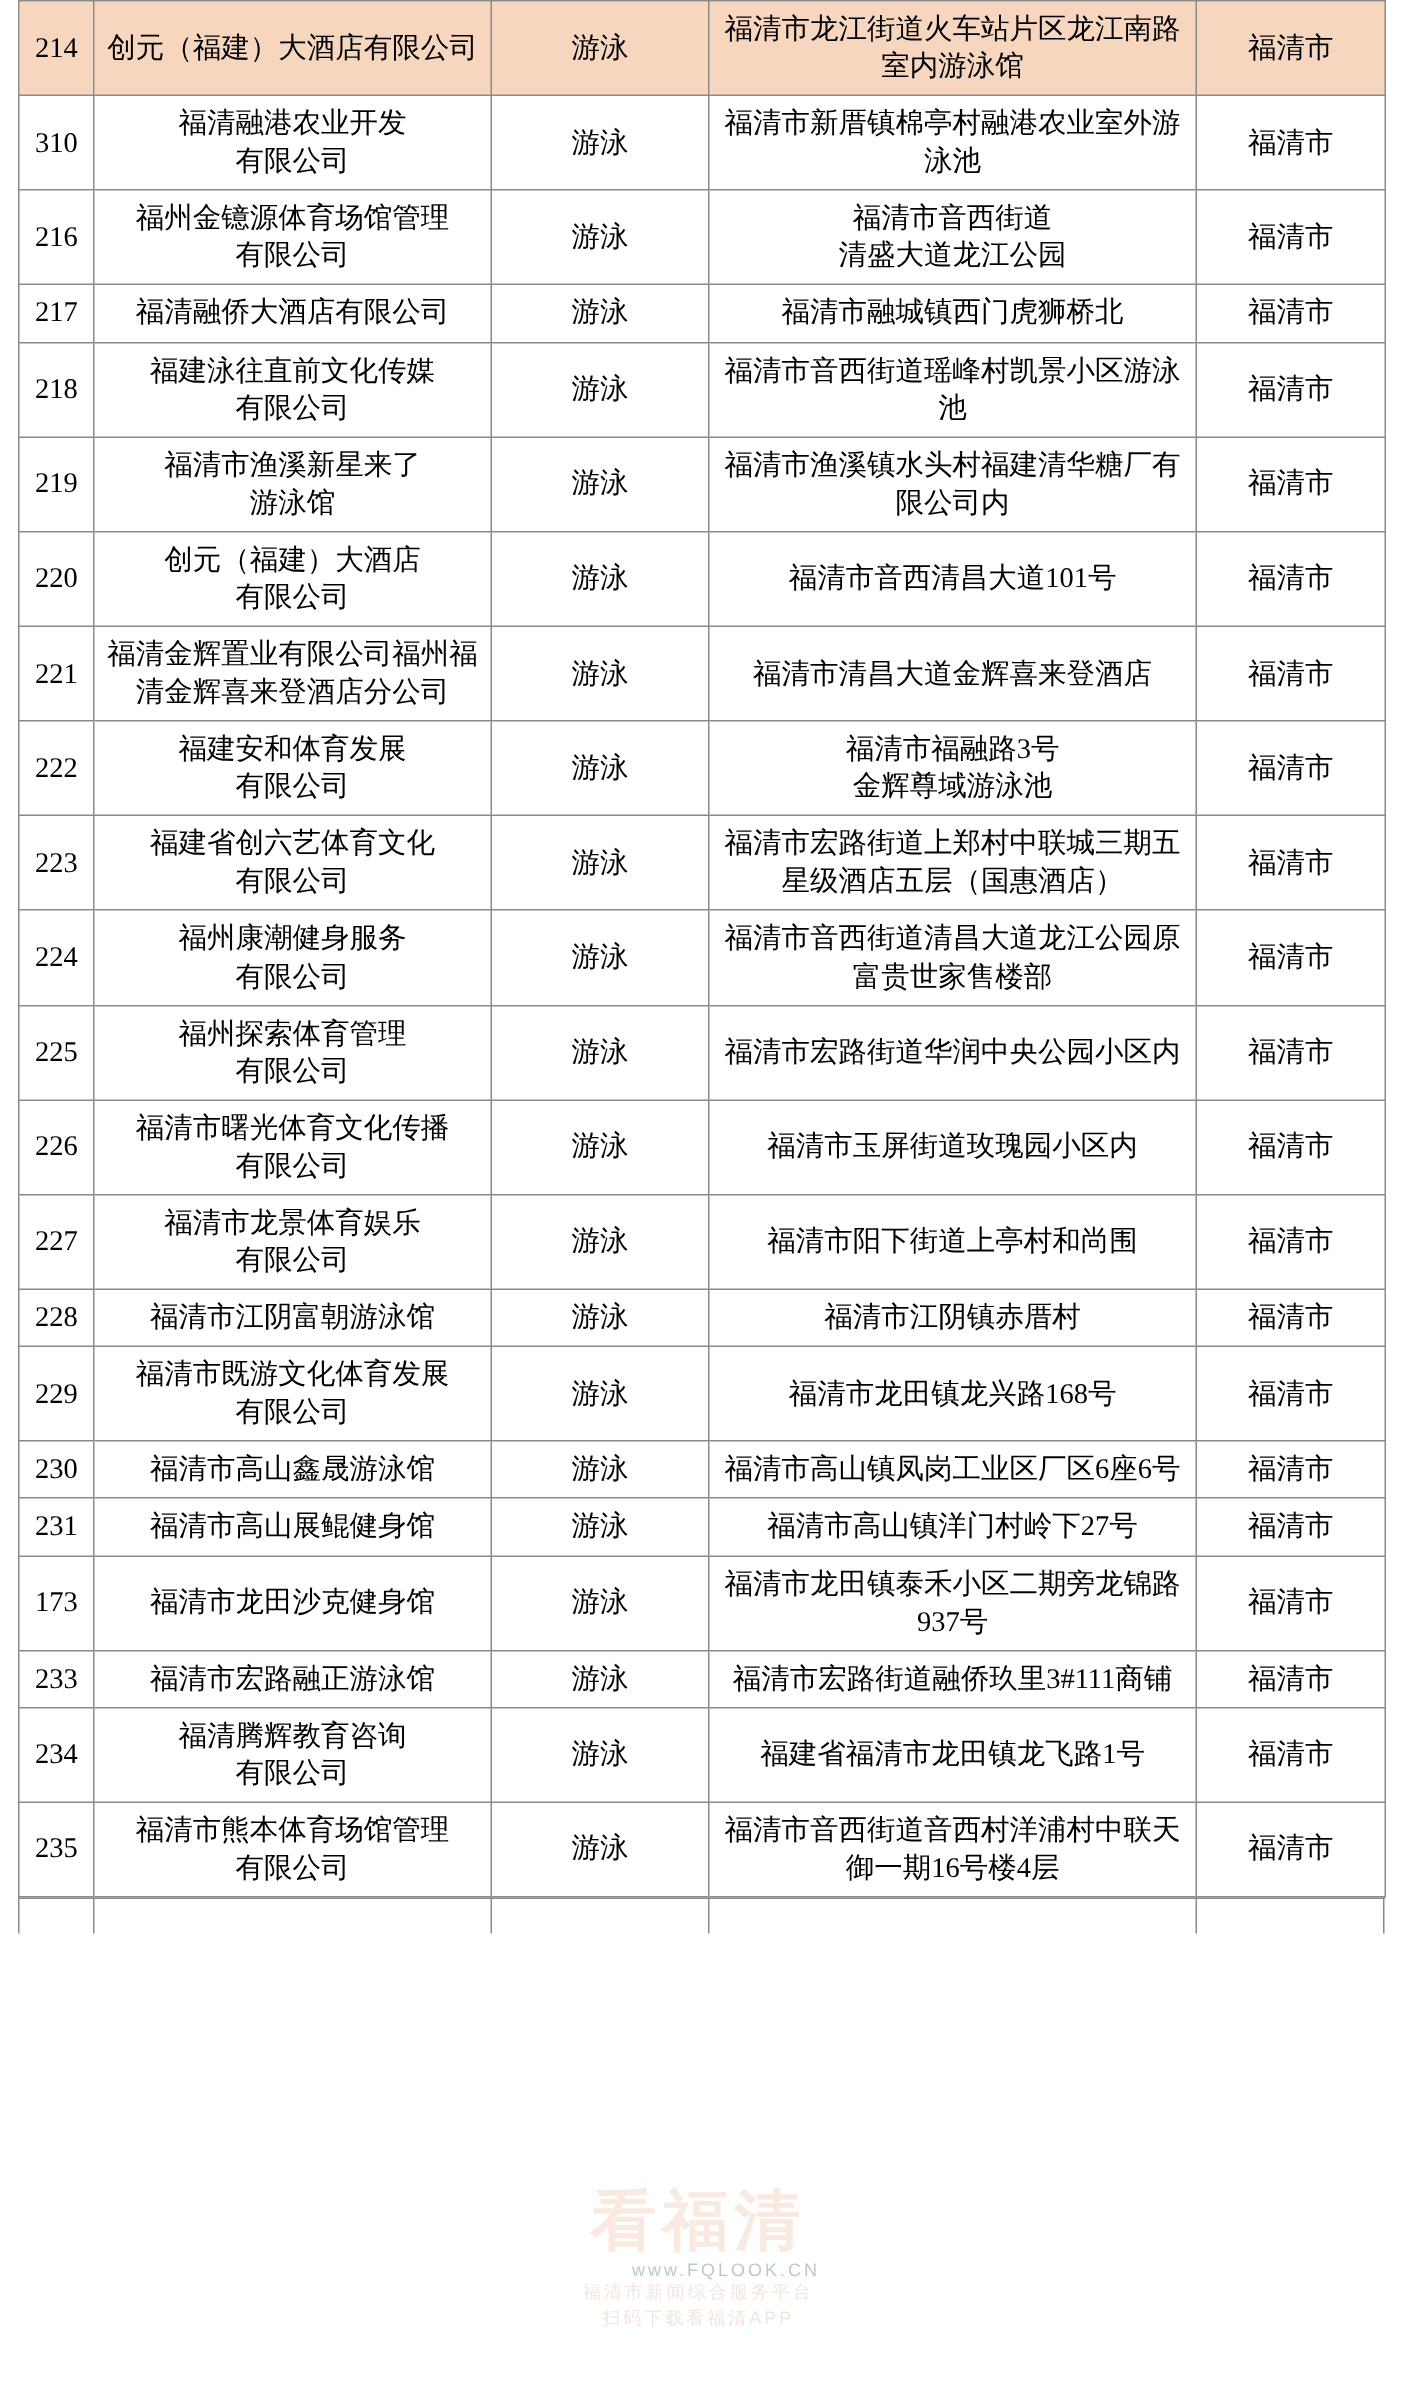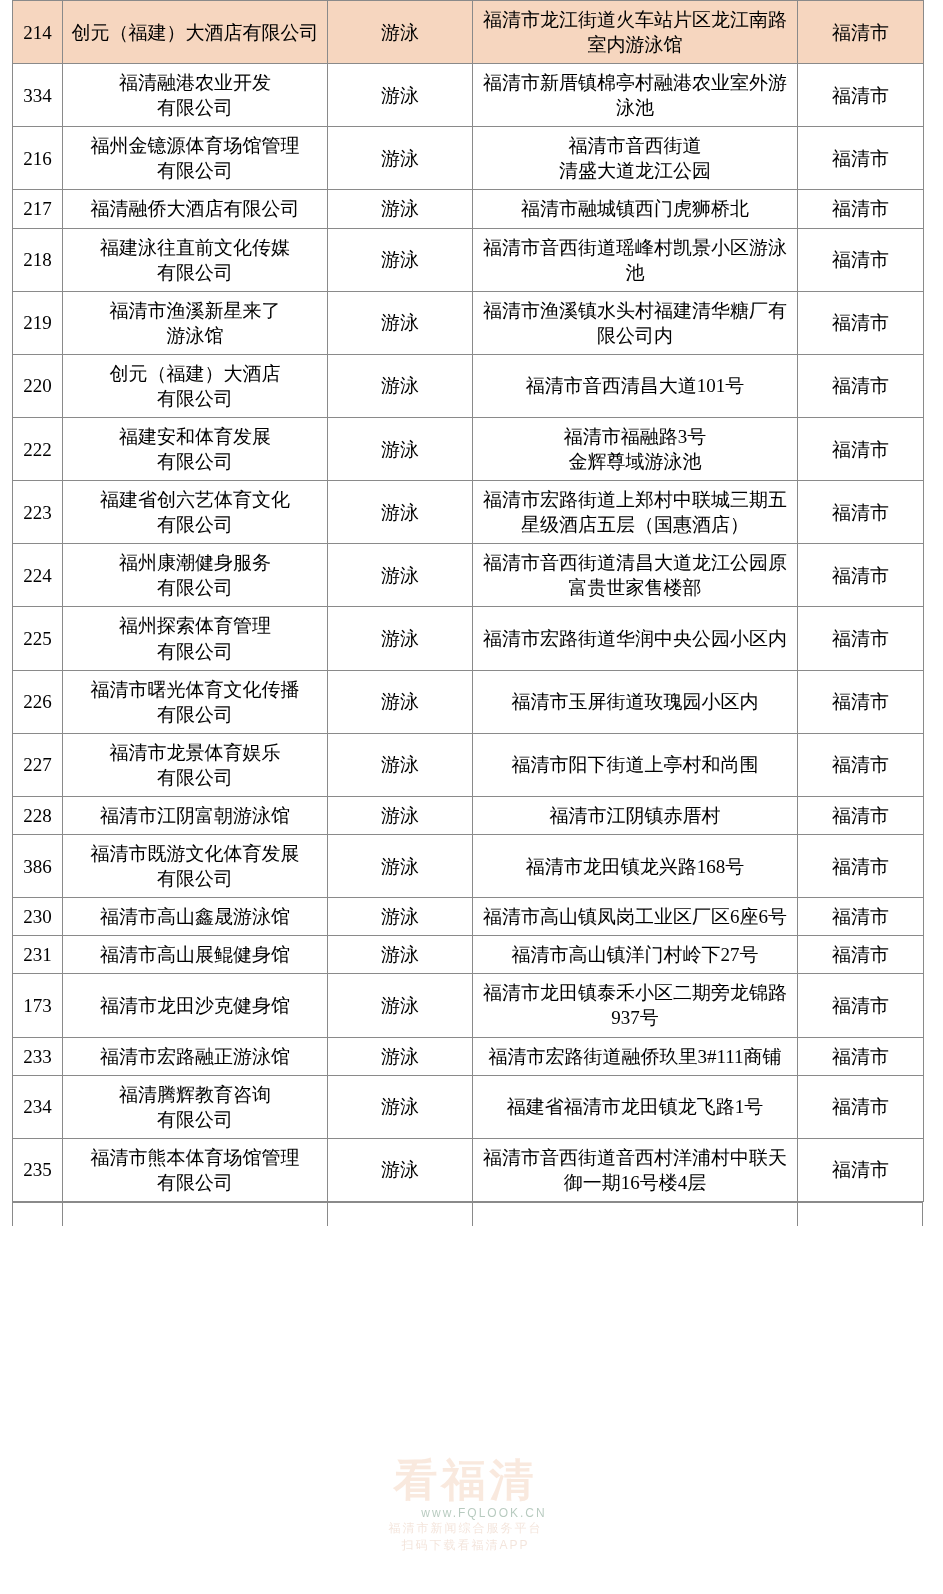--- a/index.html
+++ b/index.html
@@ -113,21 +113,21 @@
     </colgroup>
     <tbody>
         <tr class="highlight toprow">
           <td class="idx">214</td>
           <td class="name">创元（福建）大酒店有限公司</td>
           <td class="type">游泳</td>
           <td class="addr">福清市龙江街道火车站片区龙江南路室内游泳馆</td>
           <td class="region">福清市</td>
         </tr>
         <tr>
-          <td class="idx">334</td>
+          <td class="idx">310</td>
           <td class="name">福清融港农业开发<br>有限公司</td>
           <td class="type">游泳</td>
           <td class="addr">福清市新厝镇棉亭村融港农业室外游泳池</td>
           <td class="region">福清市</td>
         </tr>
         <tr>
           <td class="idx">216</td>
           <td class="name">福州金镱源体育场馆管理<br>有限公司</td>
           <td class="type">游泳</td>
           <td class="addr">福清市音西街道<br>清盛大道龙江公园</td>
@@ -155,20 +155,27 @@
           <td class="region">福清市</td>
         </tr>
         <tr>
           <td class="idx">220</td>
           <td class="name">创元（福建）大酒店<br>有限公司</td>
           <td class="type">游泳</td>
           <td class="addr">福清市音西清昌大道101号</td>
           <td class="region">福清市</td>
         </tr>
         <tr>
+          <td class="idx">221</td>
+          <td class="name">福清金辉置业有限公司福州福清金辉喜来登酒店分公司</td>
+          <td class="type">游泳</td>
+          <td class="addr">福清市清昌大道金辉喜来登酒店</td>
+          <td class="region">福清市</td>
+        </tr>
+        <tr>
           <td class="idx">222</td>
           <td class="name">福建安和体育发展<br>有限公司</td>
           <td class="type">游泳</td>
           <td class="addr">福清市福融路3号<br>金辉尊域游泳池</td>
           <td class="region">福清市</td>
         </tr>
         <tr>
           <td class="idx">223</td>
           <td class="name">福建省创六艺体育文化<br>有限公司</td>
           <td class="type">游泳</td>
@@ -204,21 +211,21 @@
           <td class="region">福清市</td>
         </tr>
         <tr>
           <td class="idx">228</td>
           <td class="name">福清市江阴富朝游泳馆</td>
           <td class="type">游泳</td>
           <td class="addr">福清市江阴镇赤厝村</td>
           <td class="region">福清市</td>
         </tr>
         <tr>
-          <td class="idx">386</td>
+          <td class="idx">229</td>
           <td class="name">福清市既游文化体育发展<br>有限公司</td>
           <td class="type">游泳</td>
           <td class="addr">福清市龙田镇龙兴路168号</td>
           <td class="region">福清市</td>
         </tr>
         <tr>
           <td class="idx">230</td>
           <td class="name">福清市高山鑫晟游泳馆</td>
           <td class="type">游泳</td>
           <td class="addr">福清市高山镇凤岗工业区厂区6座6号</td>

